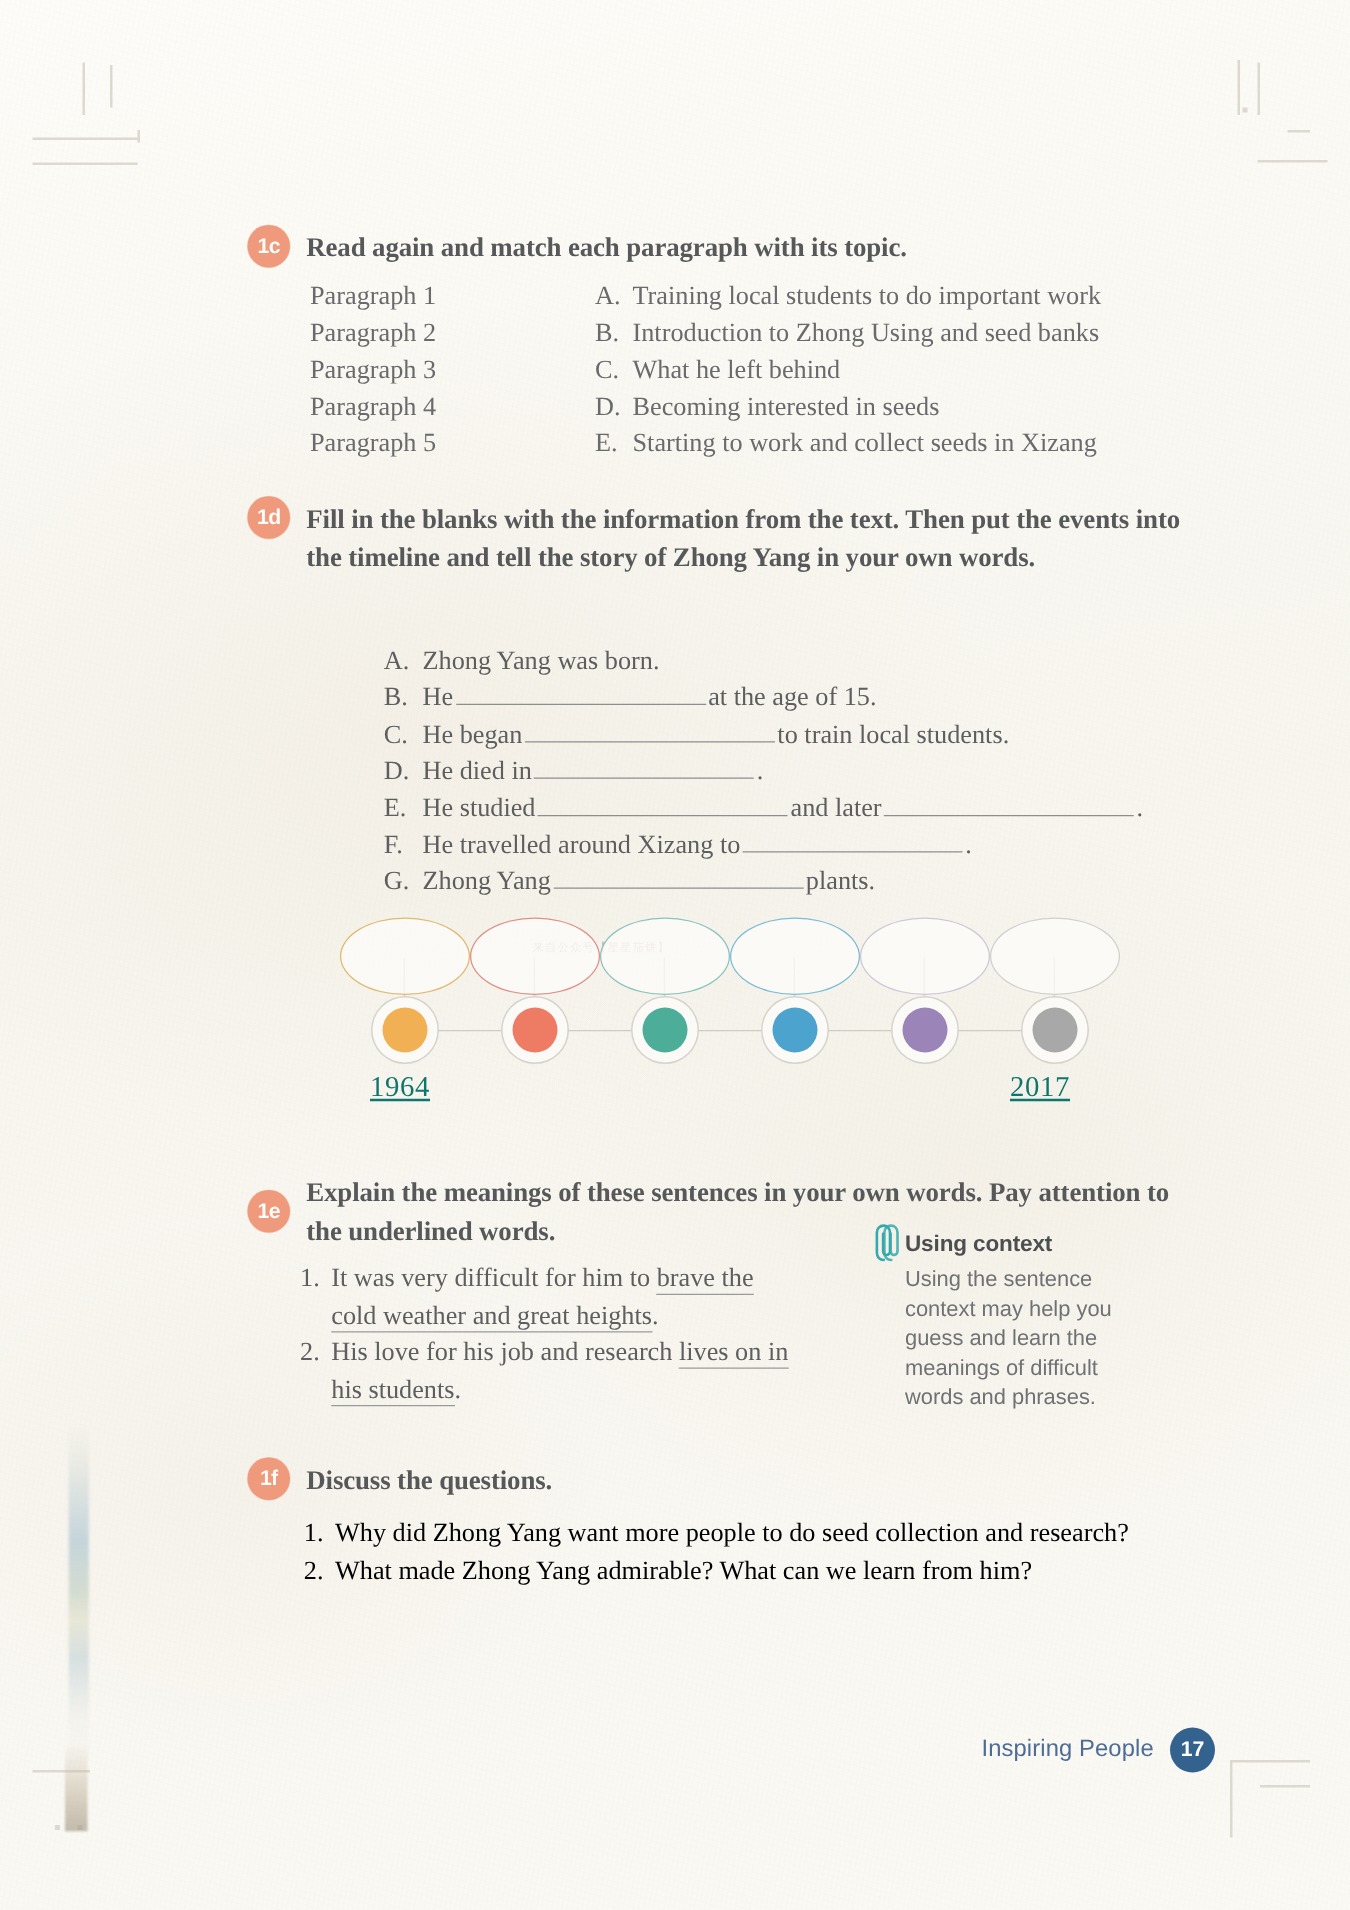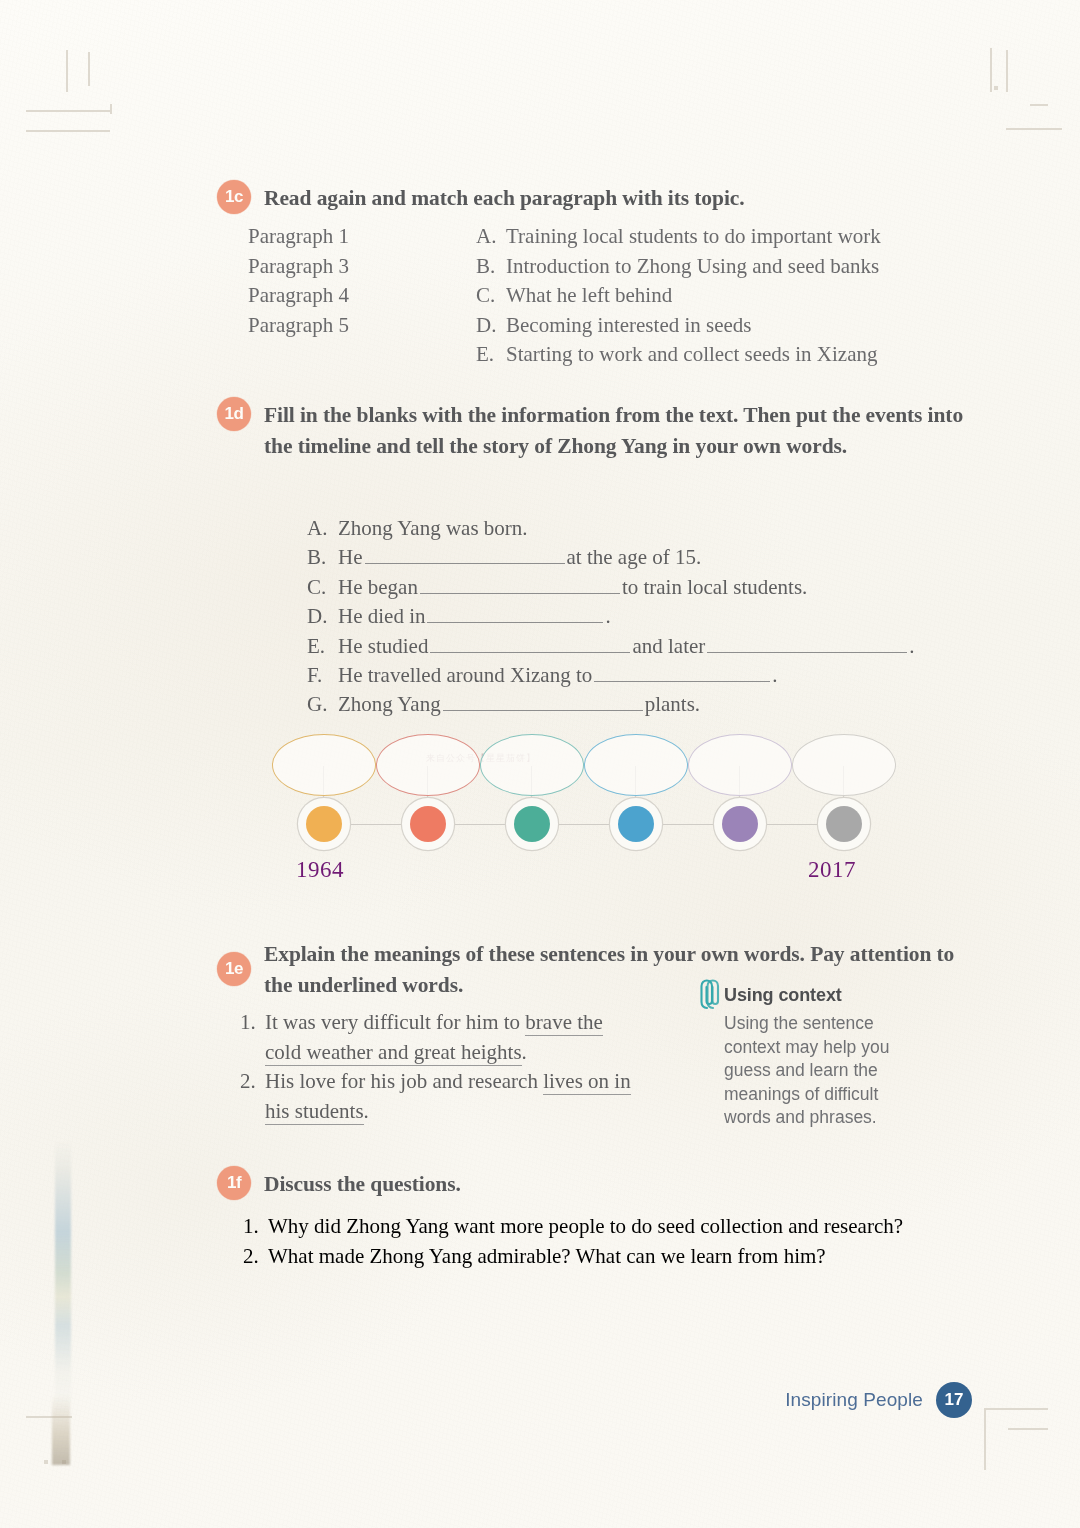--- a/index.html
+++ b/index.html
@@ -80,21 +80,20 @@
   .page {
     position: absolute;
     inset: 0;
   }
 
   
   .activity {
     position: absolute;
     display: flex;
     align-items: flex-start;
-    margin-left: 19px;
   }
   .badge {
     width: 34px;
     height: 34px;
     border-radius: 50%;
     background: #ef9a7d;
     color: #fdfcf8;
     font-family: "Liberation Sans", sans-serif;
     font-weight: bold;
     font-size: 17px;
@@ -213,22 +212,23 @@
     border-radius: 50%;
     background: rgba(253,252,249,0.75);
     top: 8px;
     transform: translateX(-52px);
     box-sizing: border-box;
   }
   .tl-year {
     position: absolute;
     top: 131px;
     font-size: 23px;
-    color: #701a75;
+    color: #0f766e;
     letter-spacing: 0.5px;
+    text-decoration: underline;
   }
   .tl-watermark {
     position: absolute;
     top: 26px;
     left: 150px;
     font-family: "DejaVu Sans", sans-serif;
     font-size: 9px;
     color: rgba(150,110,120,0.40);
     letter-spacing: 1px;
     white-space: nowrap;
@@ -355,20 +355,21 @@
 <div class="page">
 
   <div class="activity" style="left:198px;top:180px;width:740px;">
     <div class="badge">1c</div>
     <div class="instruction">Read again and match each paragraph with its topic.</div>
   </div>
 
   <div class="match-wrap">
     <div class="match-col-left">
       <div class="match-row">Paragraph 1</div>
+      <div class="match-row">Paragraph 2</div>
       <div class="match-row">Paragraph 3</div>
       <div class="match-row">Paragraph 4</div>
       <div class="match-row">Paragraph 5</div>
     </div>
     <div class="match-col-right">
       <div class="match-row"><span class="letter">A.</span><span>Training local students to do important work</span></div>
       <div class="match-row"><span class="letter">B.</span><span>Introduction to Zhong Using and seed banks</span></div>
       <div class="match-row"><span class="letter">C.</span><span>What he left behind</span></div>
       <div class="match-row"><span class="letter">D.</span><span>Becoming interested in seeds</span></div>
       <div class="match-row"><span class="letter">E.</span><span>Starting to work and collect seeds in Xizang</span></div>

